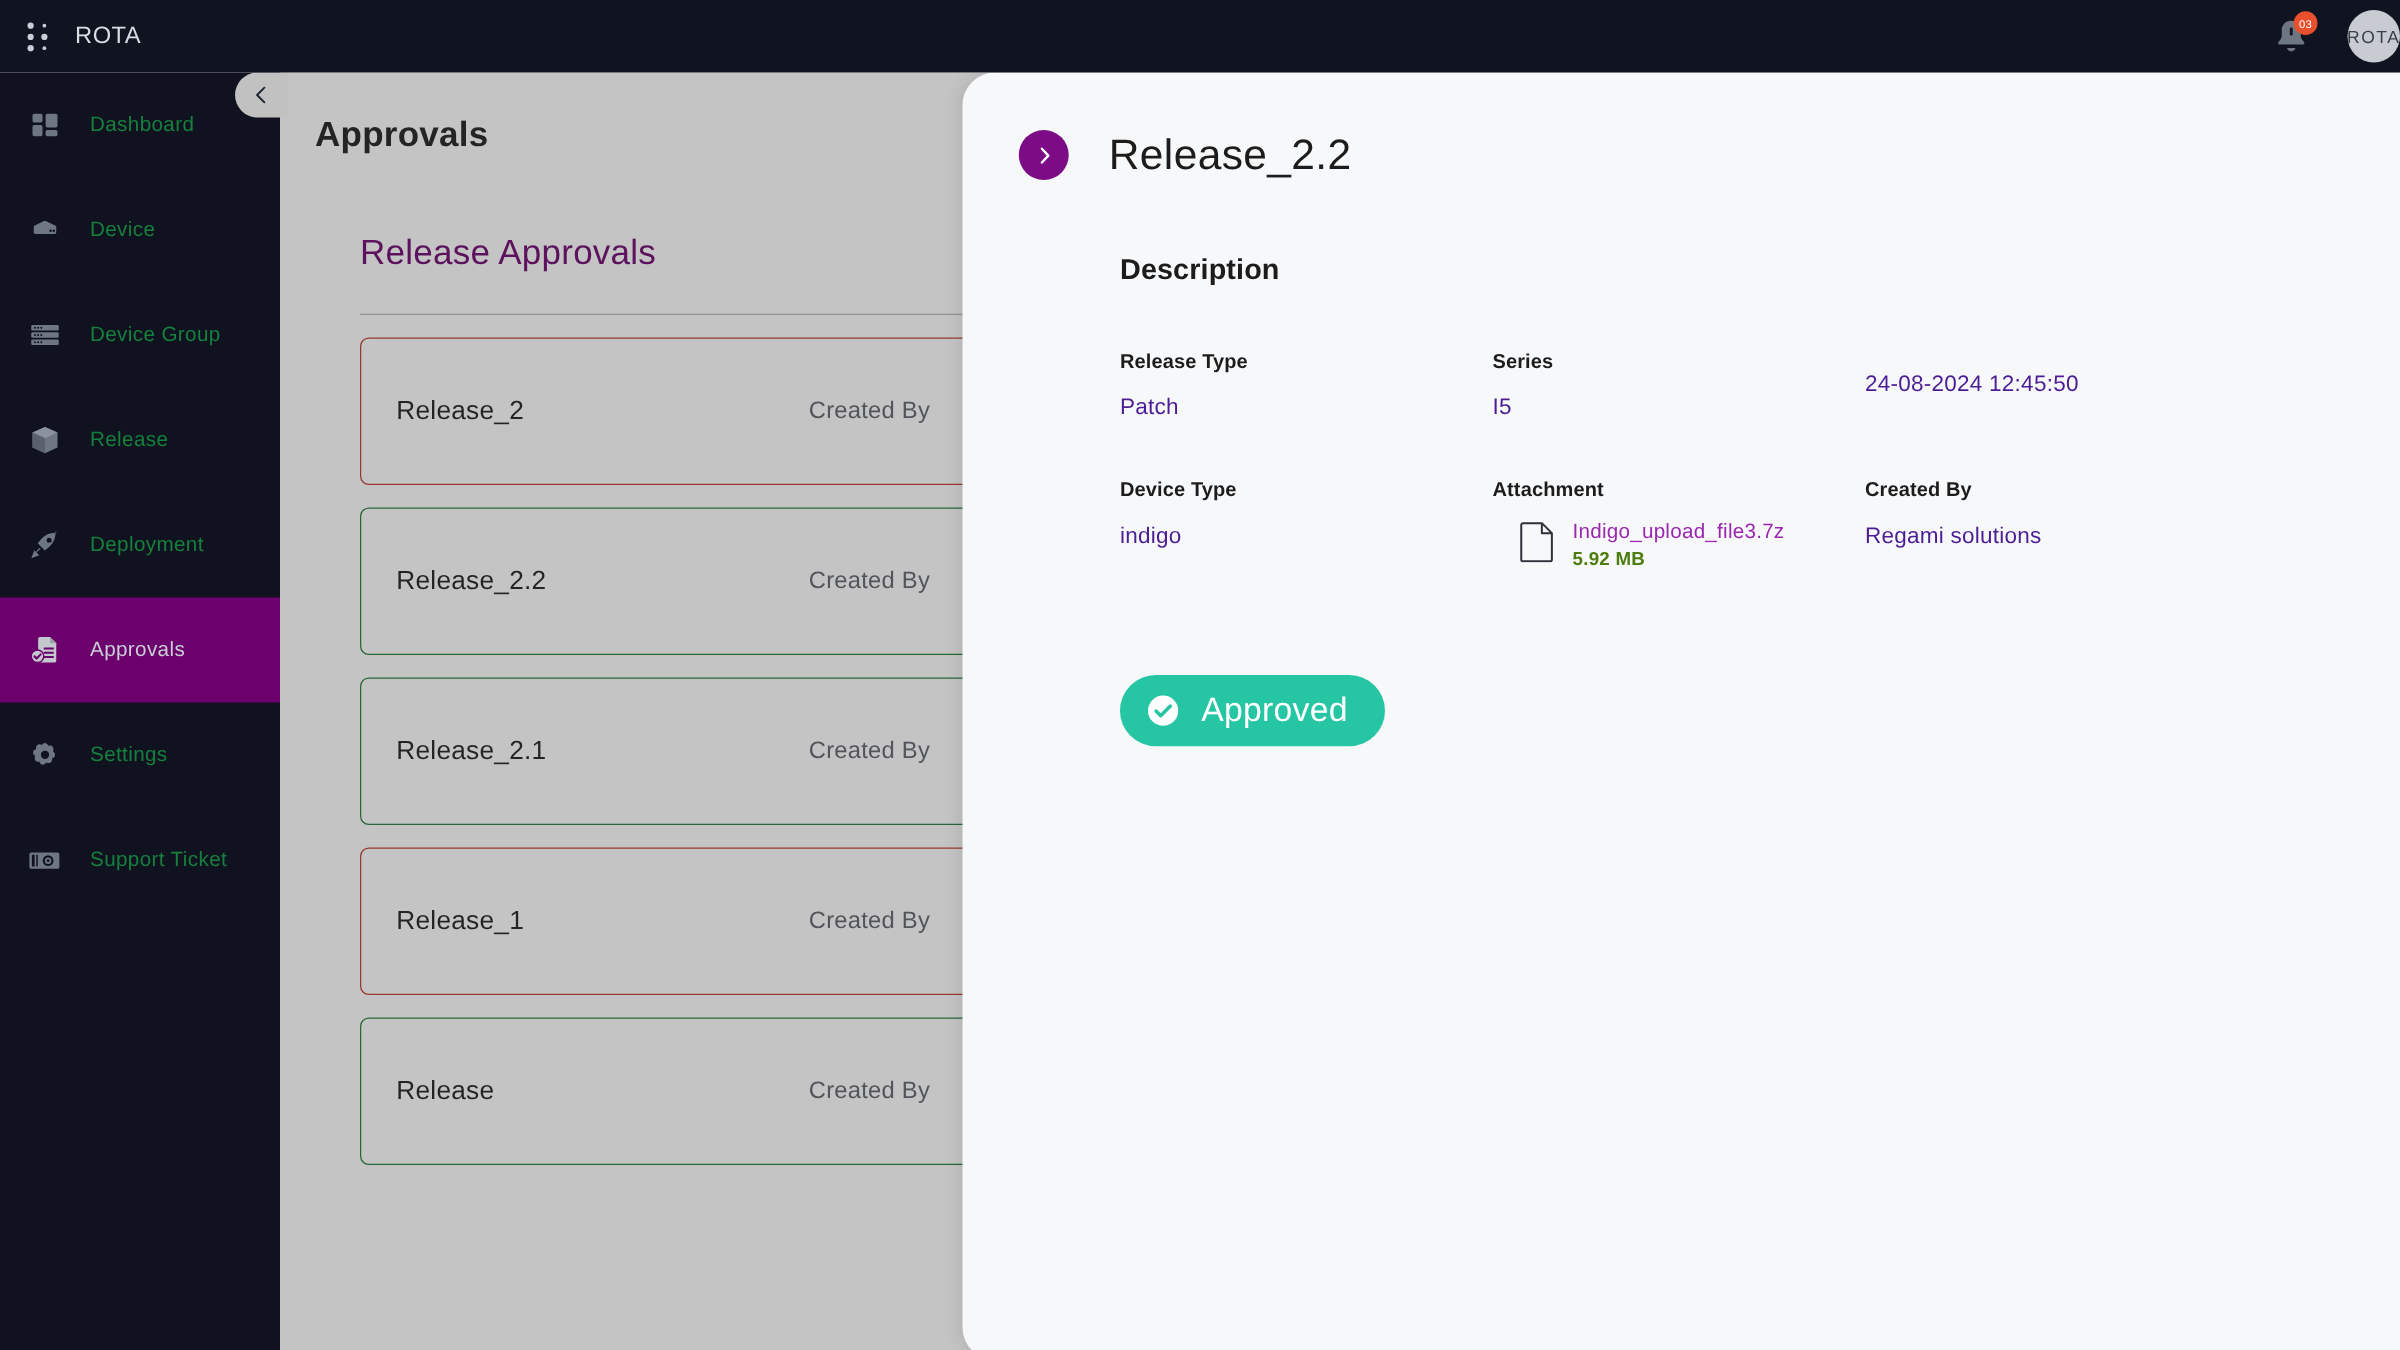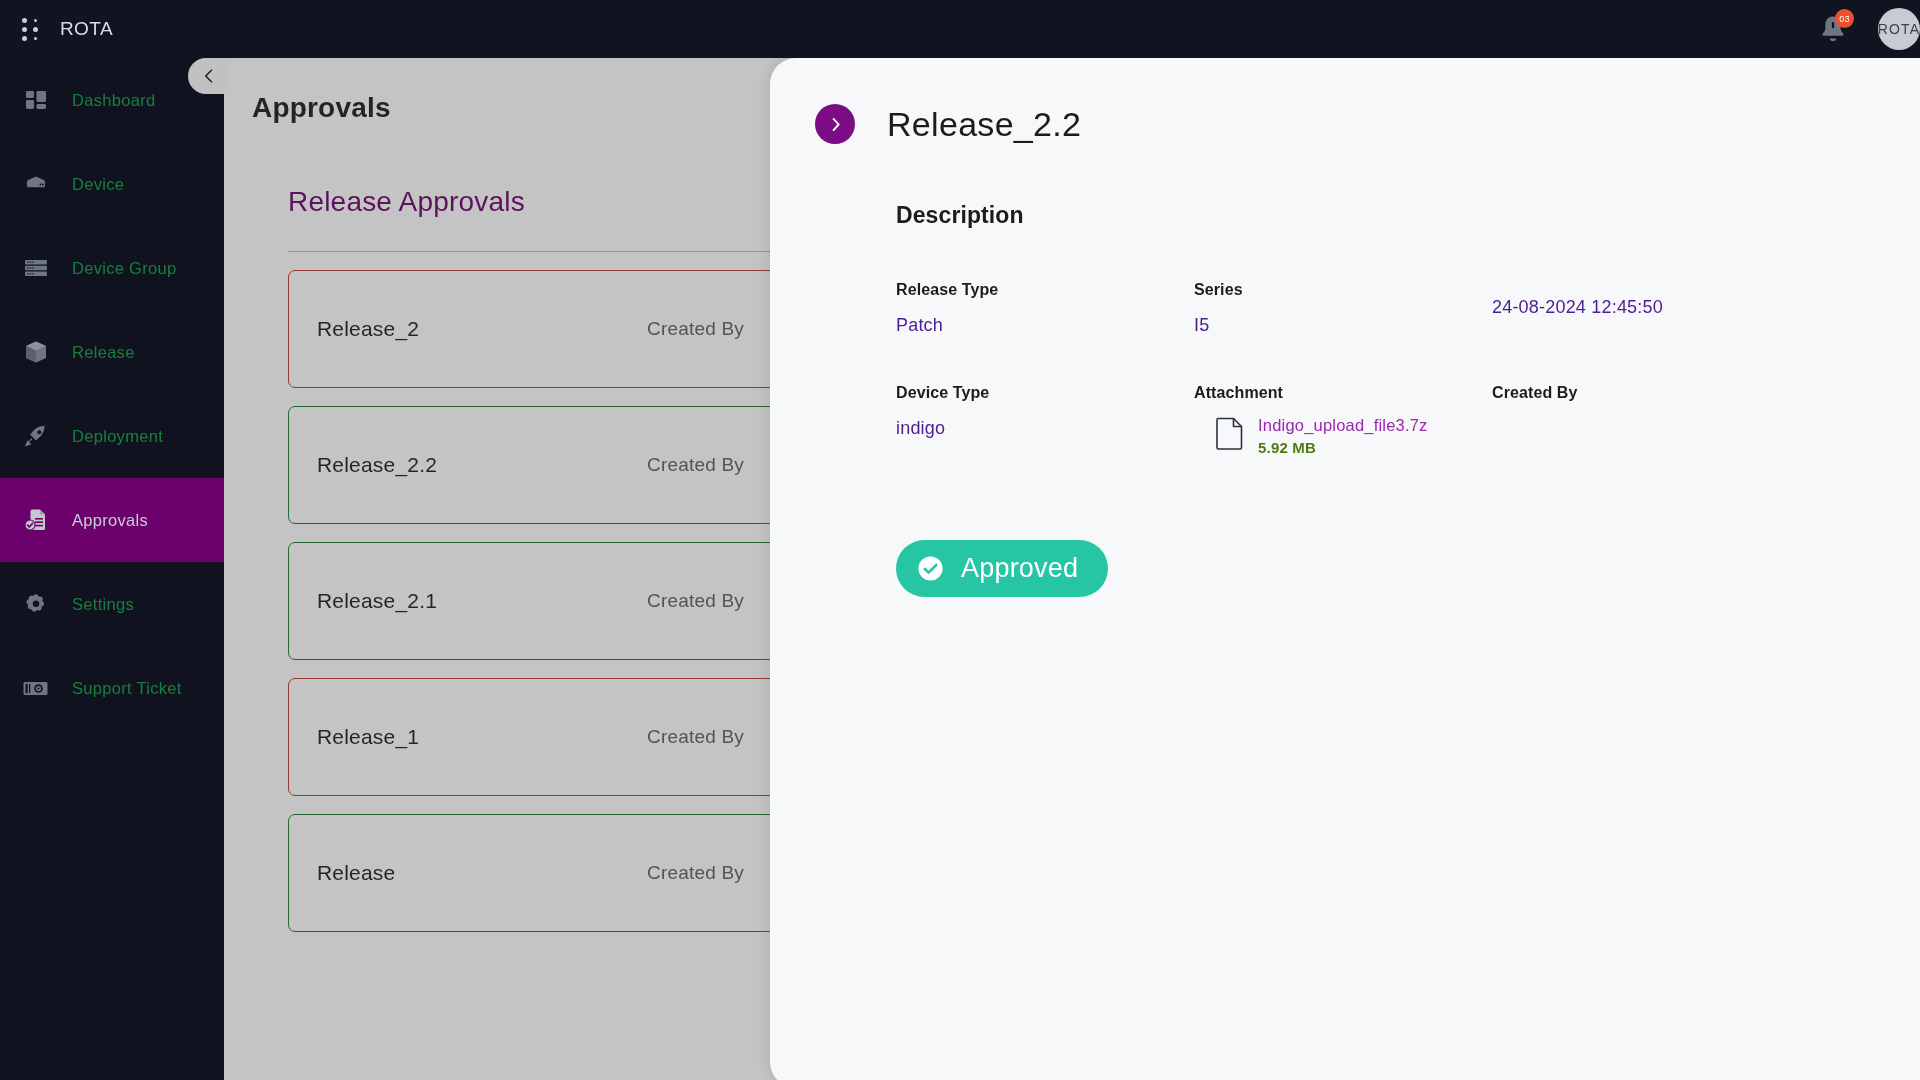--- a/index.html
+++ b/index.html
@@ -371,20 +371,21 @@
           <path d="M17.5 2.5v8h8" fill="none" stroke="#2D3138" stroke-width="1.6" stroke-linejoin="round"></path>
         </svg>
         <div class="attach-text">
           <span class="attach-name">Indigo_upload_file3.7z</span>
           <span class="attach-size">5.92 MB</span>
         </div>
       </div>
     </div>
     <div>
       <div class="f-label">Created By</div>
+      <div class="f-value">Regami solutions</div>
     </div>
   </div>
 
   <button id="approved-btn">
     <svg width="29" height="29" viewBox="0 0 24 24">
       <circle cx="12" cy="12" r="10" fill="#ffffff"></circle>
       <path d="M7.3 12.3 10.4 15.4 16.8 9" fill="none" stroke="#26C6A4" stroke-width="2.3" stroke-linecap="round" stroke-linejoin="round"></path>
     </svg>
     <span>Approved</span>
   </button>

